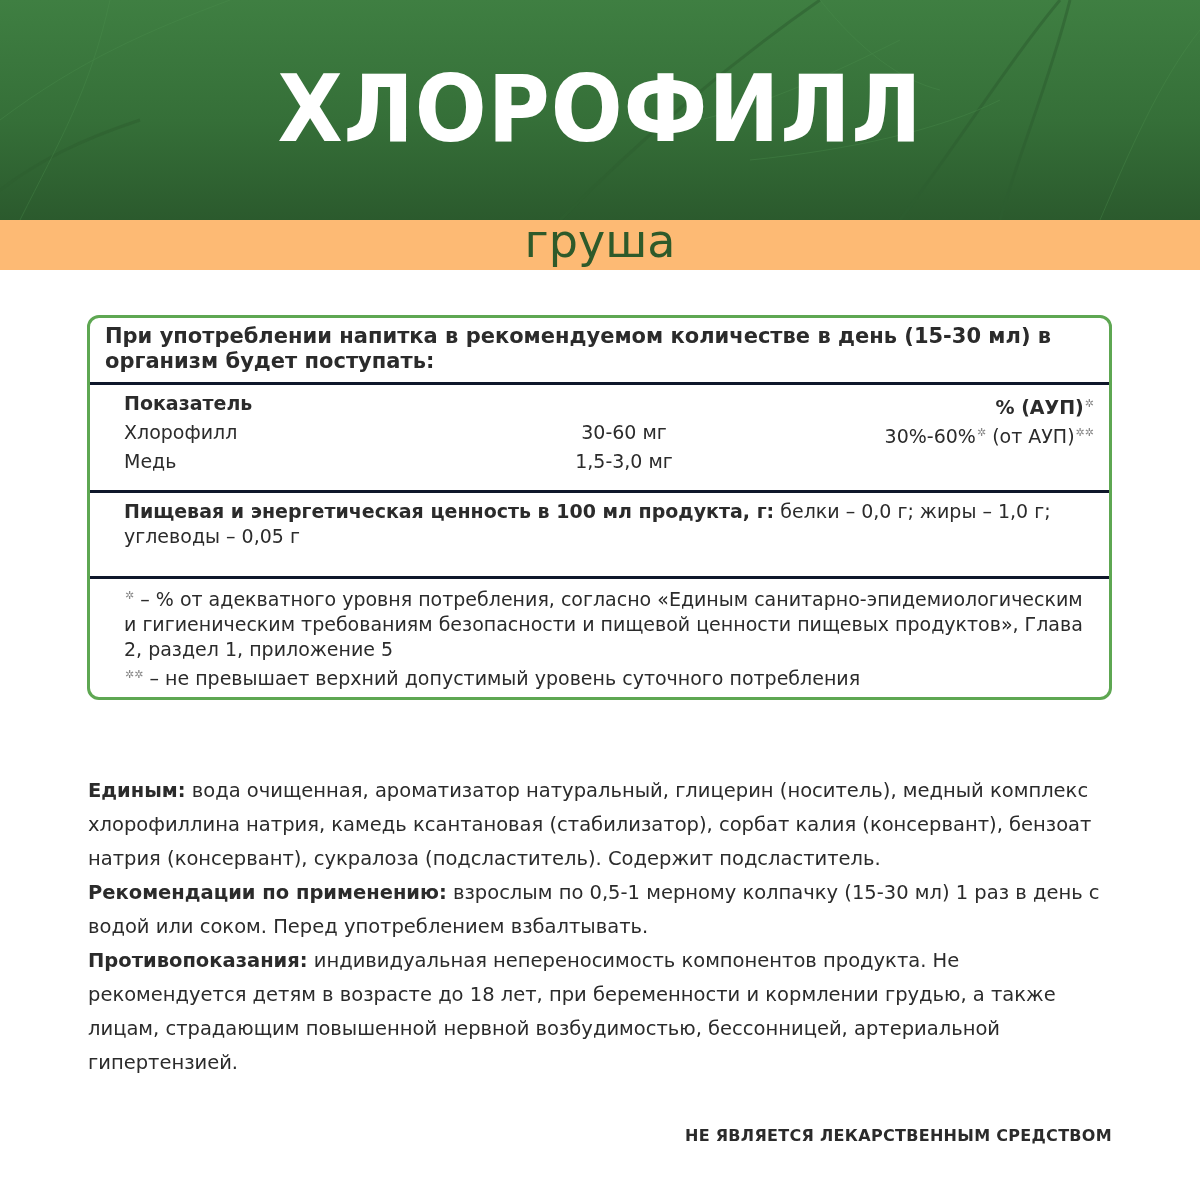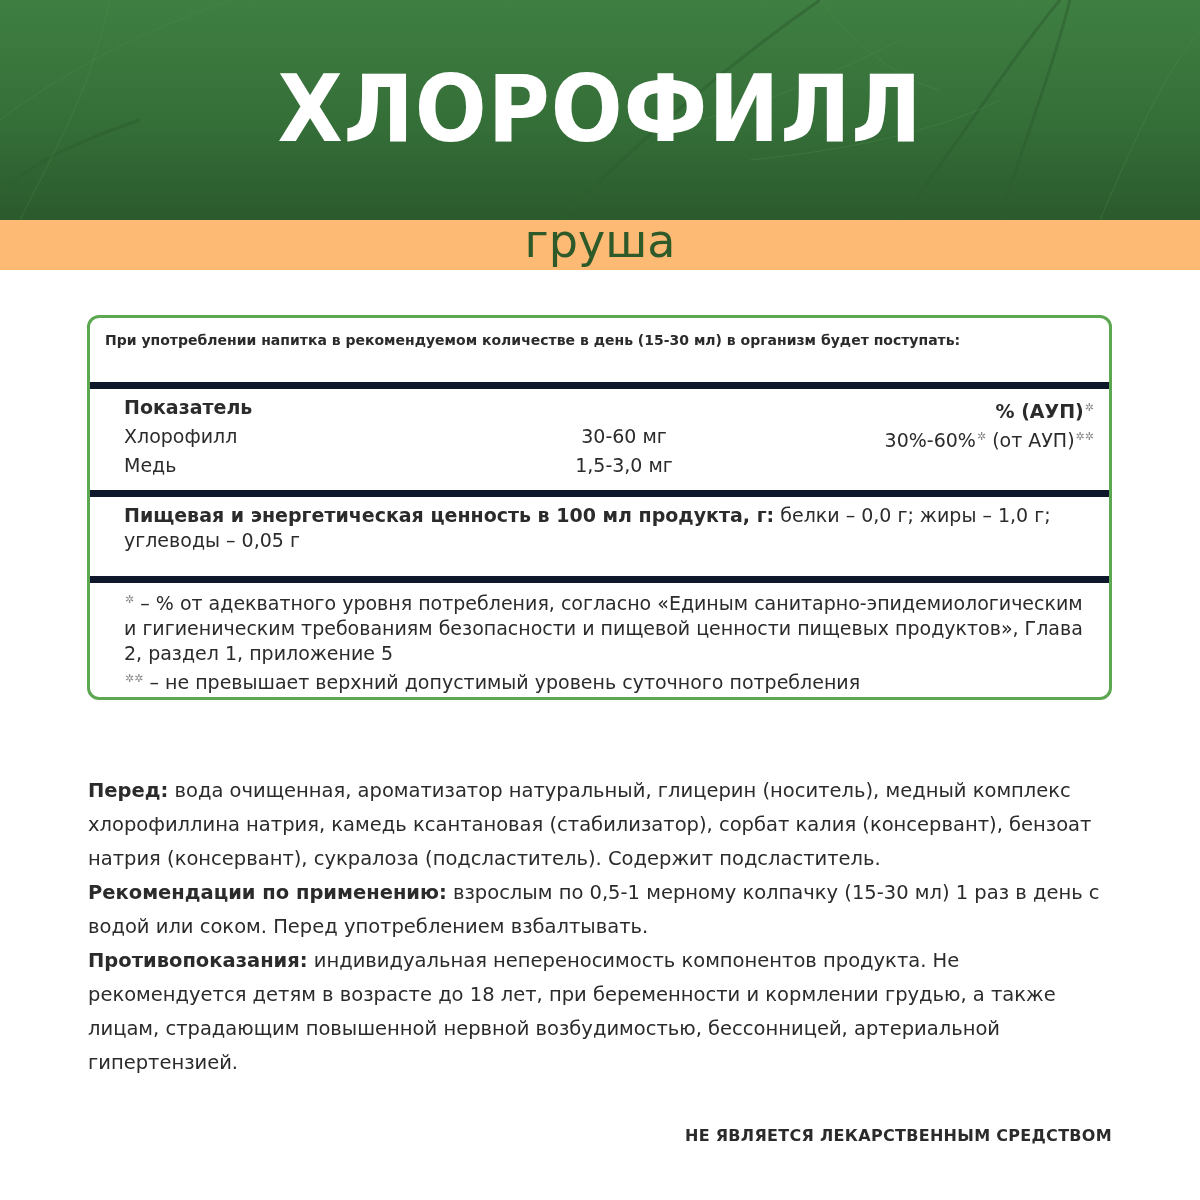--- a/index.html
+++ b/index.html
@@ -31,28 +31,28 @@
   .flavor {
     font-family: "DejaVu Sans", sans-serif; font-size: 46px; line-height: 50px;
     color: #2e5a2a; position: relative; top: -4px;
   }
   .info-box {
     position: absolute; left: 87px; top: 315px; width: 1025px; height: 385px;
     border: 3px solid #5ea752; border-radius: 12px; box-sizing: border-box;
     overflow: hidden;
   }
   .sec { position: absolute; left: 0; right: 0; box-sizing: border-box; padding: 0 15px; }
-  .sec.div { border-top: 7px solid #0f172a; padding-left: 34px; }
+  .sec.div { border-top: 3px solid #0f172a; padding-left: 34px; }
   .s1 { top: 0; height: 66px; padding-top: 6px; }
   .s2 { top: 64px; height: 98px; padding-top: 6px; }
   .s3 { top: 172px; height: 100px; padding-top: 6px; }
   .s4 { top: 258px; height: 124px; padding-top: 4px; }
   .t { font-size: 19px; line-height: 25px; color: #2b2b2b; }
   .b { font-weight: bold; }
-  .intro { font-size: 14px; line-height: 33px; font-weight: bold; }
+  .intro { font-size: 21px; line-height: 25px; font-weight: bold; }
   .row { display: flex; font-size: 19px; line-height: 25px; }
   .c1 { width: 300px; }
   .c2 { width: 400px; text-align: center; }
   .c3 { flex: 1; text-align: right; }
   sup.mk { font-size: 11px; color: #888; vertical-align: 7px; margin-left: 1px; }
   .body-text {
     position: absolute; left: 88px; top: 774px; width: 1030px;
     font-size: 19.5px; line-height: 34px; color: #2b2b2b;
   }
   .body-text p { margin: 0; }
@@ -113,18 +113,18 @@
     <div class="t"><span class="b">Пищевая и энергетическая ценность в 100 мл продукта, г:</span><span> белки – 0,0 г; жиры – 1,0 г; углеводы – 0,05 г</span></div>
   </div>
 
   <div class="sec s4 div">
     <div class="t"><sup class="mk">✲</sup><span> – % от адекватного уровня потребления, согласно «Единым санитарно-эпидемиологическим и гигиеническим требованиям безопасности и пищевой ценности пищевых продуктов», Глава 2, раздел 1, приложение 5</span></div>
     <div class="t"><sup class="mk">✲✲</sup><span> – не превышает верхний допустимый уровень суточного потребления</span></div>
   </div>
 </div>
 
 <div class="body-text">
-  <p><span class="b">Перед:</span><span> вода очищенная, ароматизатор натуральный, глицерин (носитель), медный комплекс хлорофиллина натрия, камедь ксантановая (стабилизатор), сорбат калия (консервант), бензоат натрия (консервант), сукралоза (подсластитель). Содержит подсластитель.</span></p>
+  <p><span class="b">Единым:</span><span> вода очищенная, ароматизатор натуральный, глицерин (носитель), медный комплекс хлорофиллина натрия, камедь ксантановая (стабилизатор), сорбат калия (консервант), бензоат натрия (консервант), сукралоза (подсластитель). Содержит подсластитель.</span></p>
   <p><span class="b">Рекомендации по применению:</span><span> взрослым по 0,5-1 мерному колпачку (15-30 мл) 1 раз в день с водой или соком. Перед употреблением взбалтывать.</span></p>
   <p><span class="b">Противопоказания:</span><span> индивидуальная непереносимость компонентов продукта. Не рекомендуется детям в возрасте до 18 лет, при беременности и кормлении грудью, а также лицам, страдающим повышенной нервной возбудимостью, бессонницей, артериальной гипертензией.</span></p>
 </div>
 
 <div class="disclaimer">НЕ ЯВЛЯЕТСЯ ЛЕКАРСТВЕННЫМ СРЕДСТВОМ</div>
 
 </body></html>

